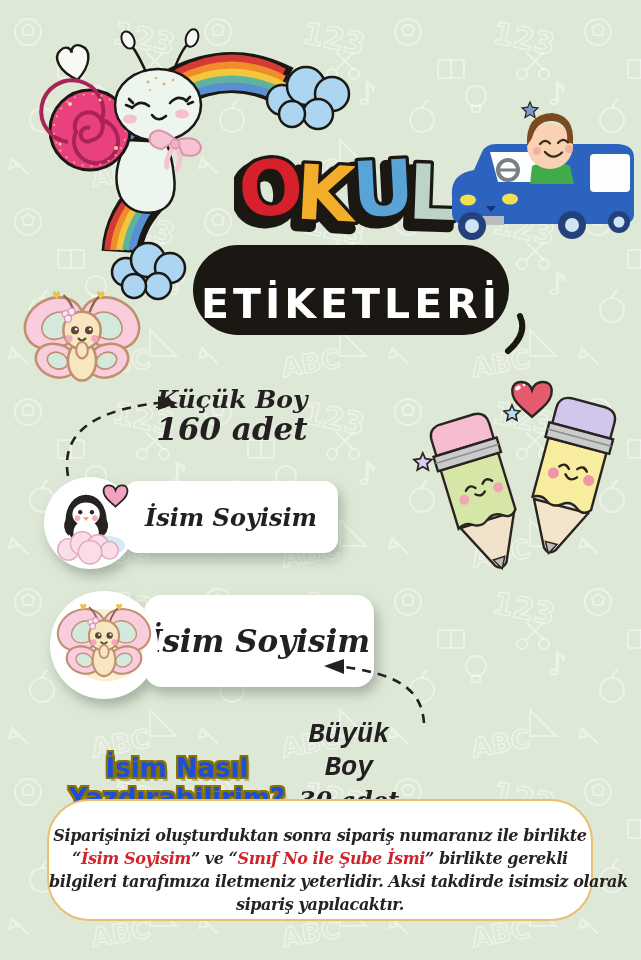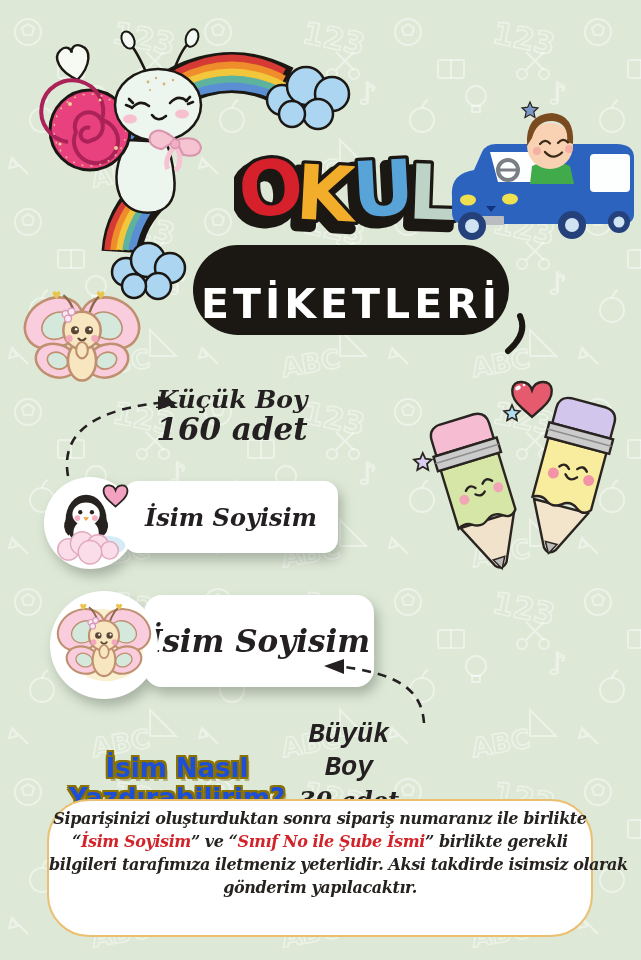--- a/index.html
+++ b/index.html
@@ -41,22 +41,22 @@
   .big-label .lbl-circle{left:4px;top:3px;width:108px;height:108px;}
   .big-label .lbl-rect{left:98px;top:7px;width:230px;height:92px;border-radius:18px;font-size:31px;}
 
   
   .question{left:60px;top:723px;width:234px;text-align:center;font-size:26px;line-height:30px;
     color:#1d4ed8;
     text-shadow:-2px -2px 0 #8a7200,2px -2px 0 #8a7200,-2px 2px 0 #8a7200,2px 2px 0 #8a7200,
       -2px 0 0 #8a7200,2px 0 0 #8a7200,0 -2px 0 #8a7200,0 2px 0 #8a7200,3px 4px 0 rgba(122,100,0,.40);}
 
   
-  .notice{left:47px;top:799px;width:546px;height:138px;background:#ffffff;border:2.5px solid #eabf70;
-          border-radius:42px;box-sizing:border-box;padding-top:6px;text-align:center;
+  .notice{left:47px;top:799px;width:546px;height:122px;background:#ffffff;border:2.5px solid #eabf70;
+          border-radius:42px;box-sizing:border-box;padding-top:23px;text-align:center;
           font-size:16px;line-height:23px;letter-spacing:-0.4px;color:#26221f;}
   .notice div{white-space:nowrap;}
   .rd{color:#d2232a;}
 </style>
 </head>
 <body>
 
 <div id="stage">
 
   <svg class="abs" width="641" height="960" style="left:0;top:0;">
@@ -374,16 +374,16 @@
     <div class="l1">Büyük Boy</div>
     <div class="l2">30 adet</div>
   </div>
 
   <div class="abs notice script">
     <div>Siparişinizi oluşturduktan sonra sipariş numaranız ile birlikte</div>
     <div>
       <span>“</span><span class="rd">İsim Soyisim</span><span>” ve “</span><span class="rd">Sınıf No ile Şube İsmi</span><span>” birlikte gerekli</span>
     </div>
     <div>bilgileri tarafımıza iletmeniz yeterlidir. Aksi takdirde isimsiz olarak</div>
-    <div>gönderim yapılacaktır.</div>
+    <div>sipariş yapılacaktır.</div>
   </div>
 
 </div>
 
 </body></html>

